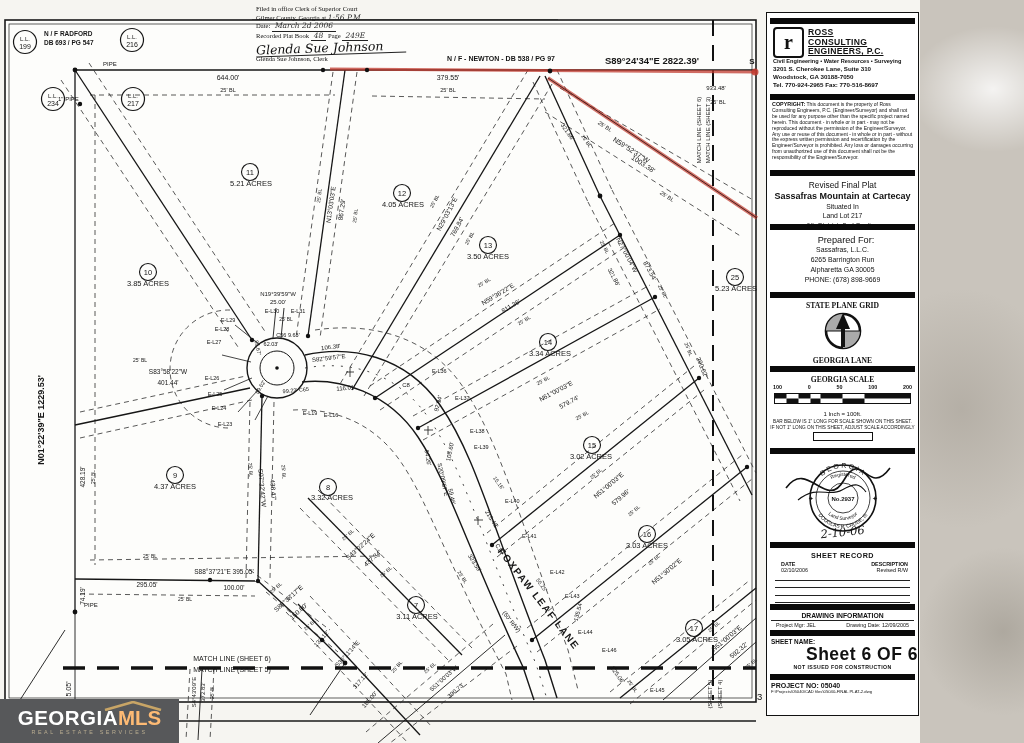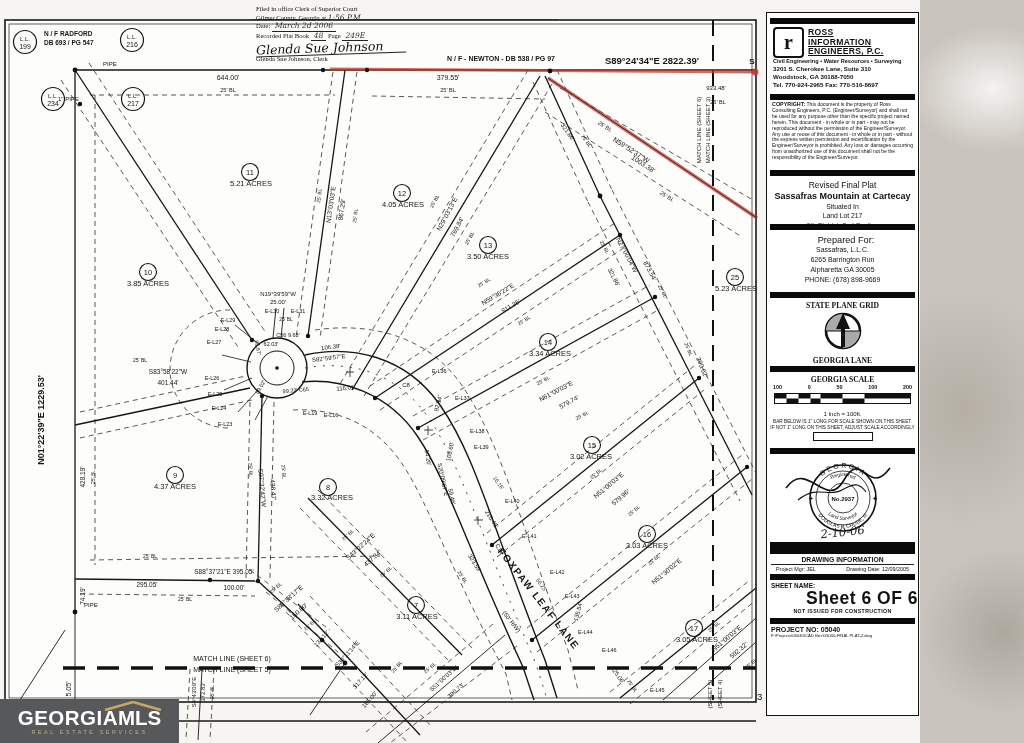--- a/index.html
+++ b/index.html
@@ -55,21 +55,21 @@
   .sn-big{font-size:17.5px;font-weight:bold;letter-spacing:.5px;line-height:19px;text-align:right;}
   .sn-note{font-size:5.2px;font-weight:bold;letter-spacing:.4px;}
   .proj{text-align:left;padding:2px 0 0 4px;}
   .proj-no{font-size:7px;font-weight:bold;}
   .proj-path{font-size:4.2px;}
   
   .mls{position:absolute;left:0;top:699px;width:179px;height:44px;background:#57585a;
        display:flex;flex-direction:column;align-items:center;justify-content:center;z-index:5;}
   .mls-row{display:flex;align-items:baseline;line-height:20px;position:relative;}
   .mls-georgia{color:#fff;font-size:20.5px;font-weight:bold;letter-spacing:.5px;}
-  .mls-mls{color:#ffffff;font-size:20.5px;font-weight:bold;}
+  .mls-mls{color:#fdba74;font-size:20.5px;font-weight:bold;}
   .mls-roof{position:absolute;right:-2px;top:-7px;}
   .mls-tag{color:#b9ac90;font-size:5.4px;letter-spacing:2.6px;margin-top:1px;}
 </style>
 </head>
 <body>
 
 <div class="stage">
 
   <svg class="map-svg" width="764" height="743" viewBox="0 0 764 743" id="plat-svg" font-family="Liberation Sans, sans-serif">
 
@@ -458,21 +458,21 @@
     <div style="height:5px;flex:none"></div>
     <div class="bar"></div>
 
     <div class="sect" style="height:70px">
       <div class="firmrow">
         <div class="firmlogo">
             <span>r</span>
           </div>
         <div class="firmname">
           <div>ROSS</div>
-          <div>INFORMATION</div>
+          <div>CONSULTING</div>
           <div>ENGINEERS, P.C.</div>
         </div>
       </div>
       <div class="f6" style="text-align:left;padding-left:6px;font-weight:bold">Civil Engineering • Water Resources • Surveying</div>
       <div class="f65" style="text-align:left;padding-left:6px;font-weight:bold">3201 S. Cherokee Lane, Suite 310</div>
       <div class="f65" style="text-align:left;padding-left:6px;font-weight:bold">Woodstock, GA 30188-7050</div>
       <div class="f65" style="text-align:left;padding-left:6px;font-weight:bold">Tel. 770-924-2965  Fax: 770-516-8697</div>
     </div>
 
     <div class="bar"></div>
@@ -569,20 +569,35 @@
         <g stroke="#111" fill="none">
           <path d="M18,34 C40,4 58,58 76,26 S100,44 122,14" stroke-width="1.6"></path>
           <path d="M30,46 C50,30 60,44 74,36 S92,30 98,38" stroke-width="1.1"></path>
         </g>
         <text x="75" y="82" font-size="11.5" text-anchor="middle" transform="rotate(-6 75 82)" font-family="DejaVu Serif, serif" font-style="italic">2-10-06</text>
       </svg>
     </div>
 
     <div class="bar"></div>
 
+    <div class="sect" style="height:56px">
+      <div class="sr-h">SHEET RECORD</div>
+      <div class="sr-cols">
+        <span>DATE</span>
+        <span>DESCRIPTION</span>
+      </div>
+      <div class="sr-vals">
+        <span>02/10/2006</span>
+        <span>Revised R/W</span>
+      </div>
+      <div class="sr-line"></div>
+        <div class="sr-line"></div>
+        <div class="sr-line"></div>
+        <div class="sr-line"></div>
+    </div>
 
     <div class="bar"></div>
 
     <div class="sect" style="height:20px">
       <div class="di-h">DRAWING INFORMATION</div>
       <div class="di-row">
         <span>Project Mgr: JEL</span>
         <span>Drawing Date: 12/09/2005</span>
       </div>
     </div>

